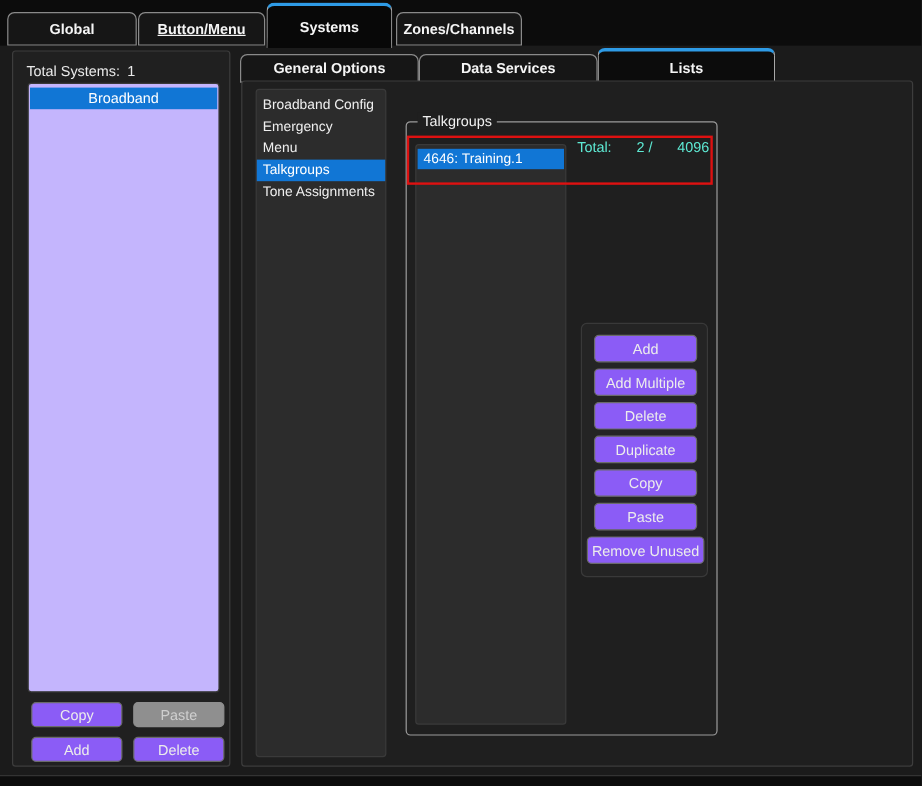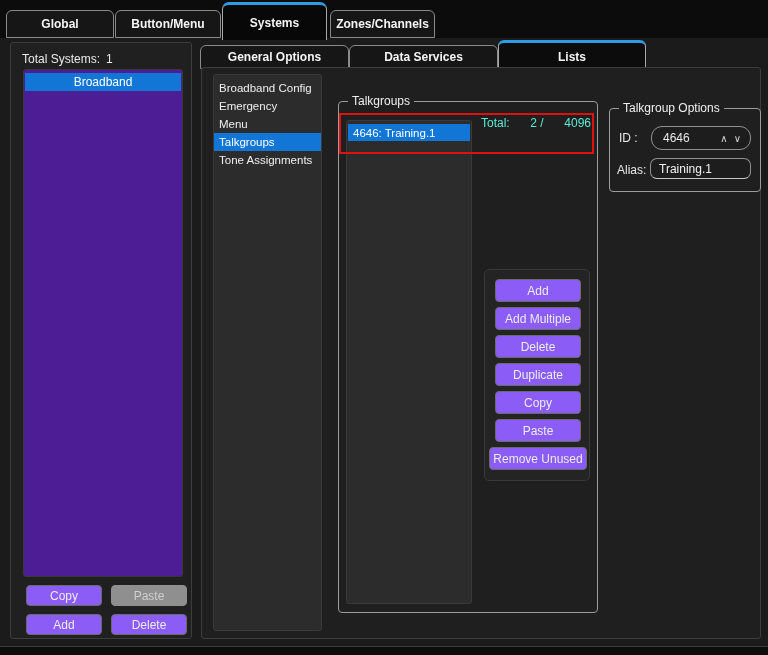--- a/index.html
+++ b/index.html
@@ -5,21 +5,21 @@
   html,body{margin:0;padding:0;background:#1b1b1b;}
   #screen{position:relative;width:768px;height:655px;background:#1b1b1b;overflow:hidden;
           font-family:"Liberation Sans",sans-serif;font-size:12px;color:#e8e8e8;}
 
   
   .topband{position:absolute;left:0;top:0;width:768px;height:38px;background:#0c0c0c;}
   .tab{position:absolute;top:10px;height:26px;background:#161616;border:1px solid #8a8a8a;
        border-radius:6px 6px 0 0;display:flex;align-items:center;justify-content:center;
        font-weight:bold;color:#f5f5f5;cursor:default;}
   #tab-global{left:6px;width:106px;}
-  #tab-button-menu{left:115px;width:104px;}
+  #tab-button-menu{left:115px;width:104px;text-decoration:underline;}
   #tab-systems{left:222px;width:103px;top:2px;height:35px;background:#080808;
        border:1px solid #a8a8a8;border-top:3px solid #2e9be6;border-bottom:none;border-radius:7px 7px 0 0;}
   #tab-zones{left:330px;width:103px;}
 
   
   .subtab{position:absolute;top:45px;height:22px;background:#161616;border:1px solid #8a8a8a;
        border-radius:6px 6px 0 0;display:flex;align-items:center;justify-content:center;
        font-weight:bold;color:#f5f5f5;cursor:default;}
   #st-general{left:200px;width:147px;}
   #st-data{left:349px;width:147px;}
@@ -27,21 +27,21 @@
        border:1px solid #a8a8a8;border-top:3px solid #2e9be6;border-bottom:none;}
 
   
   .panel{position:absolute;background:#202020;border:1px solid #3d3d3d;border-radius:3px;}
   #left-panel{left:10px;top:42px;width:180px;height:595px;}
   #right-panel{left:201px;top:67px;width:558px;height:570px;background:#1f1f1f;}
 
   
   #total-row{position:absolute;left:11px;top:9px;width:160px;color:#eaeaea;}
   #total-value{position:absolute;left:84px;top:0;}
-  #left-list{position:absolute;left:12px;top:26px;width:158px;height:506px;background:#4c1d95;
+  #left-list{position:absolute;left:12px;top:26px;width:158px;height:506px;background:#c4b5fd;
        border:1px solid #393939;border-radius:3px;}
   .sel-row{margin:3px 1px 0 1px;height:18px;background:#1176d5;color:#fff;
        display:flex;align-items:center;justify-content:center;}
   .btn{position:absolute;background:#8b5cf6;border:1px solid #6b6b6b;border-radius:4px;color:#ececec;
        display:flex;align-items:center;justify-content:center;font-size:12px;cursor:default;}
   .btn.disabled{background:#8f8f8f;border-color:#8f8f8f;color:#cfcfcf;}
   #btn-copy-l{left:15px;top:542px;width:74px;height:19px;}
   #btn-paste-l{left:100px;top:542px;width:74px;height:19px;}
   #btn-add-l{left:15px;top:571px;width:74px;height:19px;}
   #btn-delete-l{left:100px;top:571px;width:74px;height:19px;}
@@ -146,32 +146,19 @@
         <div class="btn tgbtn" id="tgb-0">Add</div>
         <div class="btn tgbtn" id="tgb-1">Add Multiple</div>
         <div class="btn tgbtn" id="tgb-2">Delete</div>
         <div class="btn tgbtn" id="tgb-3">Duplicate</div>
         <div class="btn tgbtn" id="tgb-4">Copy</div>
         <div class="btn tgbtn" id="tgb-5">Paste</div>
         <div class="btn tgbtn" id="tgb-6">Remove Unused</div>
       </div>
     </div>
 
-    <div class="groupbox" id="opt-groupbox">
-      <span class="gb-title">Talkgroup Options</span>
-
-      <span id="id-label">ID :</span>
-      <div id="id-spinner">
-        <span id="id-value">4646</span>
-        <span class="chev">∧</span>
-        <span class="chev">∨</span>
-      </div>
-
-      <span id="alias-label">Alias:</span>
-      <div id="alias-input">Training.1</div>
-    </div>
 
   </div>
 
   <div id="bottom-line"></div>
   <div id="bottom-strip"></div>
 
 </div>
 
 </body></html>

